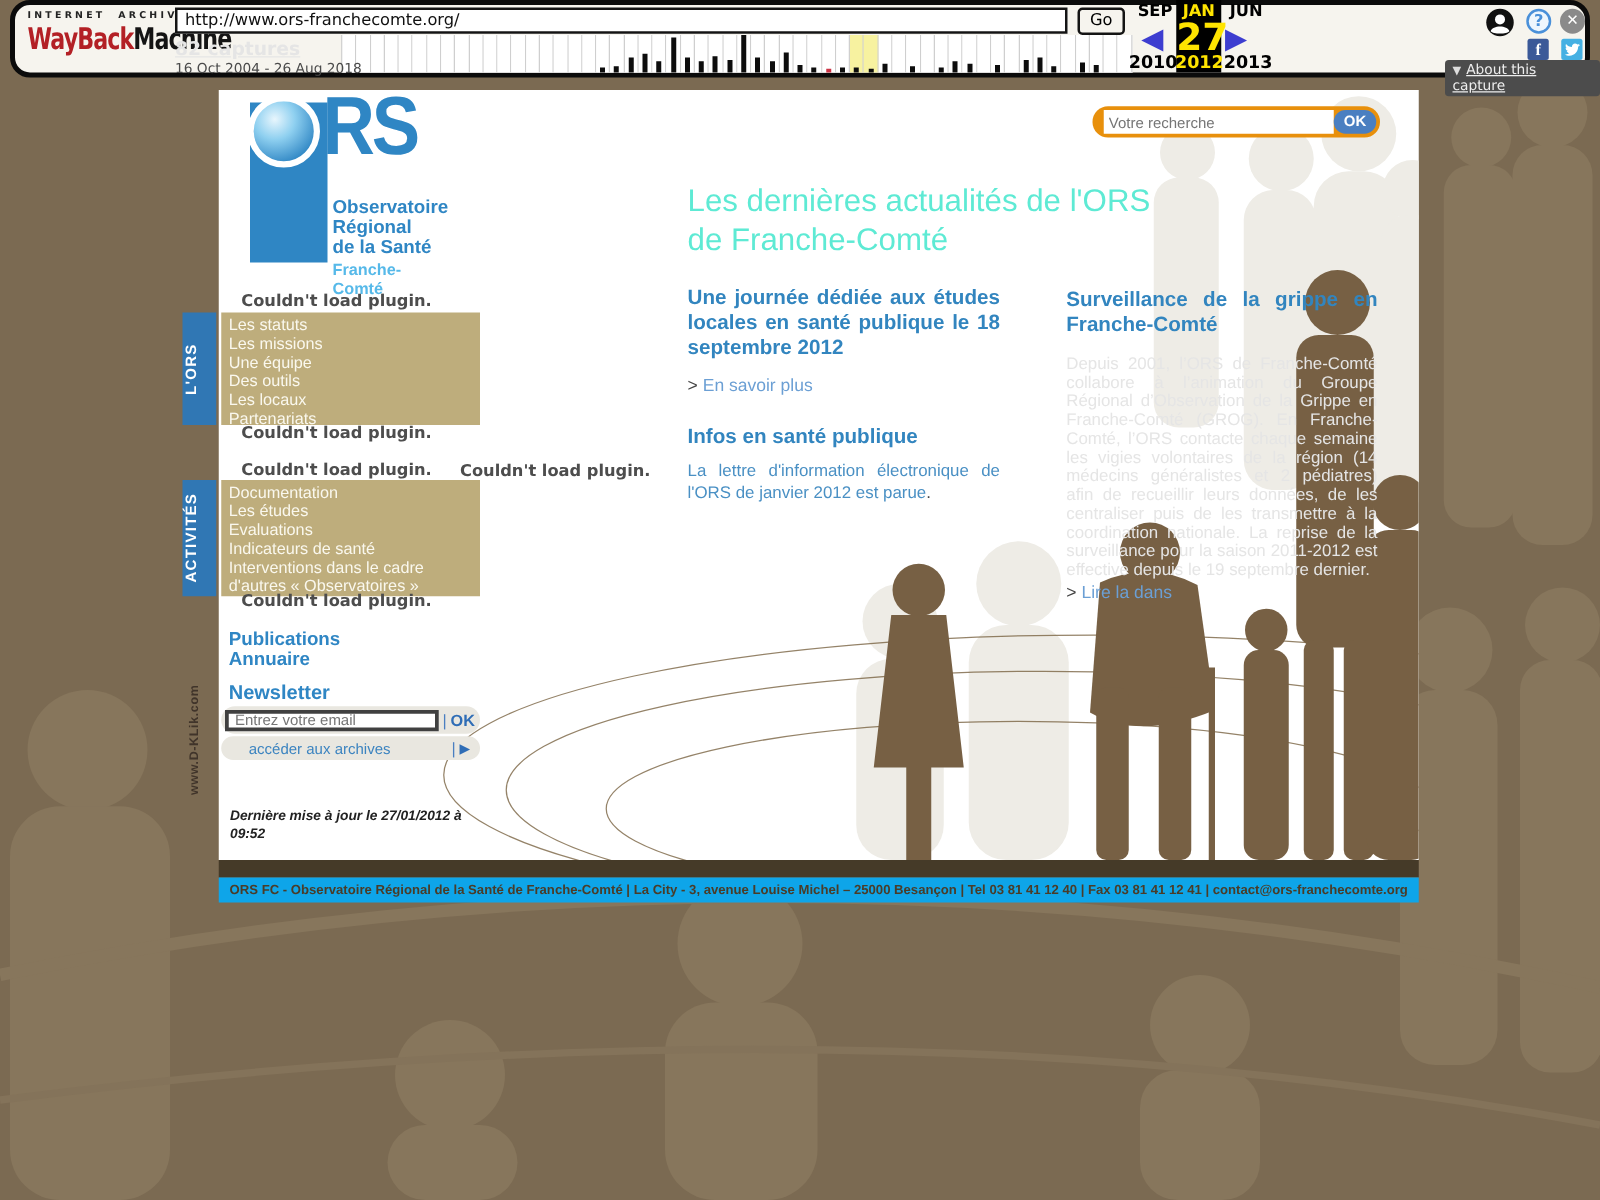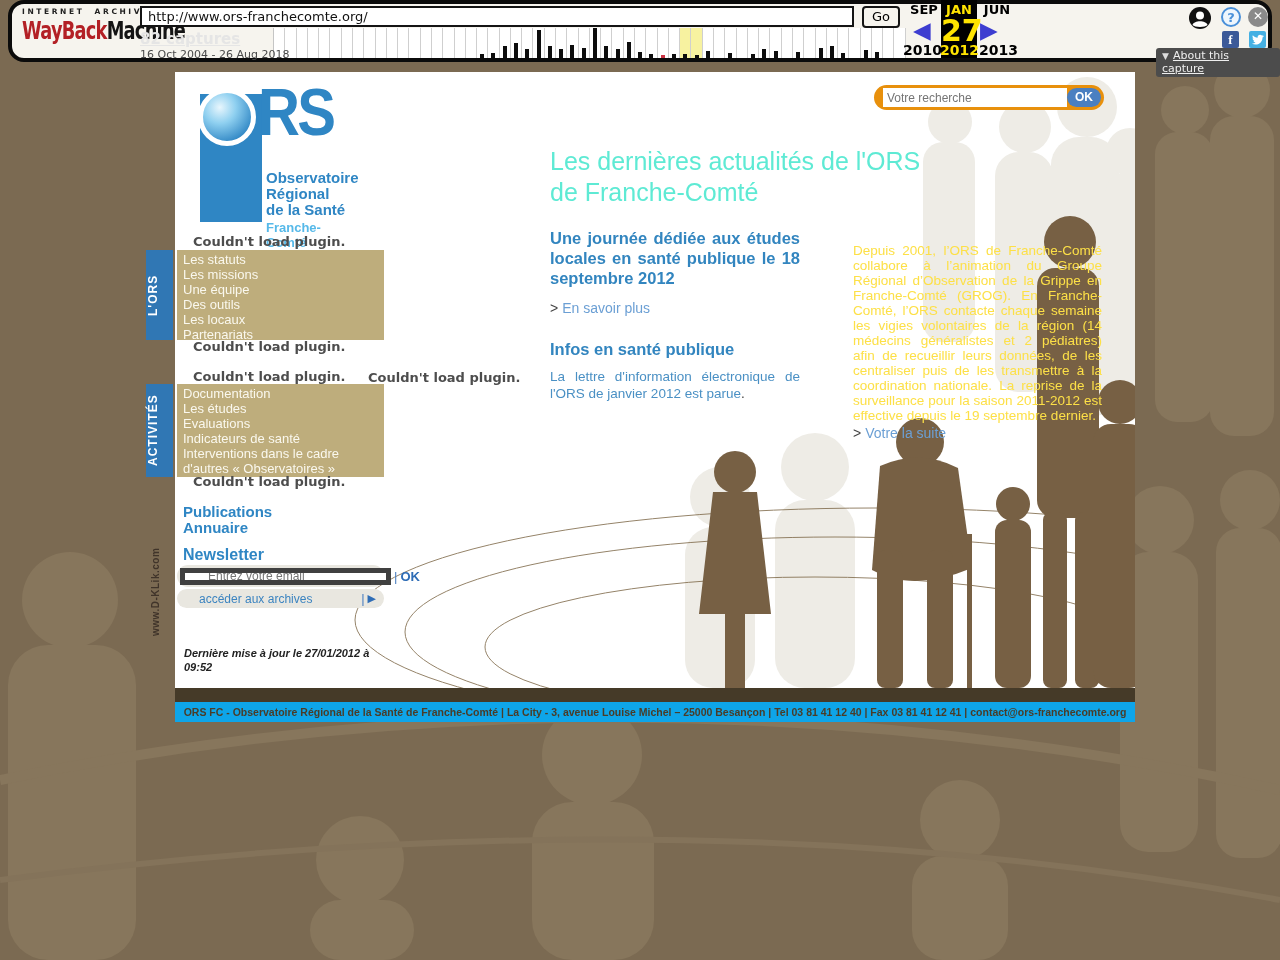--- a/index.html
+++ b/index.html
@@ -51,21 +51,21 @@
   #wb-about { left:1156px; top:48px; background:#4c4c4c; border-radius:3px; color:#eee;
               font:11px "DejaVu Sans", sans-serif; padding:1px 7px 2px 6px; z-index:13; cursor:pointer; }
   #wb-about .lbl { text-decoration:underline; margin-left:4px; }
   #wb-about .tri { font-size:9px; color:#ddd; }
 
   
   #content { left:175px; top:72px; width:960px; height:616px; background:#fff; z-index:1; overflow:hidden; }
   #content-art { position:absolute; left:0; top:0; }
 
   
-  #ors-logo { left:200px; top:88px; width:160px; height:140px; z-index:3; }
+  #ors-logo { left:200px; top:76px; width:160px; height:140px; z-index:3; }
   #ors-bar { position:absolute; left:0; top:6px; width:62px; height:128px; background:#2f86c4; }
   #ors-sphere { position:absolute; left:-2px; top:0; width:58px; height:58px; border-radius:50%;
                 border:5px solid #fff;
                 background:radial-gradient(circle at 35% 30%, #e8f6fd 0%, #8fd0f0 35%, #2f86c4 80%); }
   #ors-rs { position:absolute; left:58px; top:-14px; font:bold 66px "Liberation Sans", sans-serif;
             color:#2f86c4; transform:scaleX(.88); transform-origin:left top; letter-spacing:-3px; }
   #ors-text { position:absolute; left:66px; top:82px; }
   #ors-text .n { font:bold 15px "Liberation Sans", sans-serif; color:#2f86c4; line-height:16px; }
   #ors-text .r { font:bold 13px "Liberation Sans", sans-serif; color:#56b9e9; margin-top:2px; }
 
@@ -86,22 +86,22 @@
           font:bold 12px "Liberation Sans", sans-serif; letter-spacing:1px;
           writing-mode:vertical-rl; transform:rotate(180deg); text-align:center; cursor:pointer; }
   .menu { position:absolute; left:177px; width:207px; background:#bead7c; z-index:3; padding:2px 0 2px 6px; }
   .menu-item { font:13px "Liberation Sans", sans-serif; color:#faf8ee; line-height:15px; cursor:pointer; }
 
   .quick-link { position:absolute; left:183px; font:bold 15px "Liberation Sans", sans-serif;
                 color:#2f86c4; z-index:3; cursor:pointer; }
   #newsletter-h { left:183px; top:546px; font:bold 16px "Liberation Sans", sans-serif; color:#2f86c4; z-index:3; }
   #email-pill { left:177px; top:565px; width:207px; height:22px; background:#e9e7e0; border-radius:11px;
                 display:flex; align-items:center; padding:0 6px 0 3px; z-index:3; }
-  #email-input { flex:1; height:17px; border:5px solid #404040; font:12px "Liberation Sans", sans-serif;
-                 color:#a16207; padding:0 23px; background:#fff; outline:none; }
+  #email-input { flex:1; height:17px; border:3px solid #404040; font:12px "Liberation Sans", sans-serif;
+                 color:#a16207; padding:0 5px; background:#fff; outline:none; }
   #email-pill .sep, #archives-pill .sep { color:#4a7fc1; margin:0 3px; font:13px "Liberation Sans", sans-serif; }
   #email-ok { color:#2f6db6; font:bold 13px "Liberation Sans", sans-serif; cursor:pointer; }
   #archives-pill { left:177px; top:589px; width:207px; height:19px; background:#e9e7e0; border-radius:10px;
                    display:flex; align-items:center; padding:0 8px 0 22px; z-index:3; cursor:pointer; }
   #archives-label { flex:1; font:12px "Liberation Sans", sans-serif; color:#3c84c0; }
   #archives-arrow { color:#2f6db6; font-size:11px; }
 
   #dklik { left:150px; top:528px; height:108px; writing-mode:vertical-rl; transform:rotate(180deg);
            font:bold 10px "Liberation Sans", sans-serif; color:#40342a; letter-spacing:.5px; z-index:3; }
 
@@ -112,21 +112,21 @@
   #col-mid { left:550px; top:228px; width:250px; z-index:3; }
   #col-right { left:853px; top:230px; width:249px; z-index:3; }
   .art-title { font:bold 16.5px "Liberation Sans", sans-serif; color:#3285bf; line-height:20px; text-align:justify; }
   .art-link { font:14px "Liberation Sans", sans-serif; margin-top:12px; cursor:pointer; }
   .art-link .pre { color:#444; margin-right:4px; }
   .art-link .lnk { color:#6b9fd4; }
   #infos-h { font:bold 16.5px "Liberation Sans", sans-serif; color:#3285bf; margin-top:24px; }
   #infos-p { margin-top:9px; font:13.5px "Liberation Sans", sans-serif; line-height:17px; text-align:justify; }
   #infos-p .lnk { color:#4a90c4; cursor:pointer; }
   #infos-p .end { color:#444; }
-  #art3-body { margin-top:13px; font:13.5px "Liberation Sans", sans-serif; color:#fde047;
+  #art3-body { margin-top:13px; font:13.5px "Liberation Sans", sans-serif; color:#e5e5e5;
                line-height:15px; text-align:justify; }
   #col-right .art-link { margin-top:2px; }
 
   
   #footer-bar { left:175px; top:688px; width:960px; height:14px; background:#453a28; z-index:3; }
   #footer-strip { left:175px; top:702px; width:960px; height:20px; background:#0ea5e9; z-index:3;
                   font:bold 10.5px "Liberation Sans", sans-serif; color:#4a3c28;
                   text-align:center; line-height:20px; }
 </style>
 </head>
@@ -426,20 +426,21 @@
   <div class="art-link">
     <span class="pre">&gt;</span><span class="lnk">En savoir plus</span>
   </div>
   <div id="infos-h">Infos en santé publique</div>
   <div id="infos-p">
     <span class="lnk">La lettre d'information électronique de l'ORS de janvier 2012 est parue</span><span class="end">.</span>
   </div>
 </div>
 
 <div id="col-right" class="abs">
+  <div class="art-title">Surveillance de la grippe en Franche-Comté</div>
   <div id="art3-body">Depuis 2001, l’ORS de Franche-Comté collabore à l’animation du Groupe Régional d’Observation de la Grippe en Franche-Comté (GROG). En Franche-Comté, l’ORS contacte chaque semaine les vigies volontaires de la région (14 médecins généralistes et 2 pédiatres) afin de recueillir leurs données, de les centraliser puis de les transmettre à la coordination nationale. La reprise de la surveillance pour la saison 2011-2012 est effective depuis le 19 septembre dernier.</div>
   <div class="art-link">
-    <span class="pre">&gt;</span><span class="lnk">Votre la suite</span>
+    <span class="pre">&gt;</span><span class="lnk">Lire la dans</span>
   </div>
 </div>
 
 <div id="footer-bar" class="abs"></div>
 <div id="footer-strip" class="abs">ORS FC - Observatoire Régional de la Santé de Franche-Comté | La City - 3, avenue Louise Michel – 25000 Besançon | Tel 03 81 41 12 40 | Fax 03 81 41 12 41 | contact@ors-franchecomte.org</div>
 
 </body></html>

